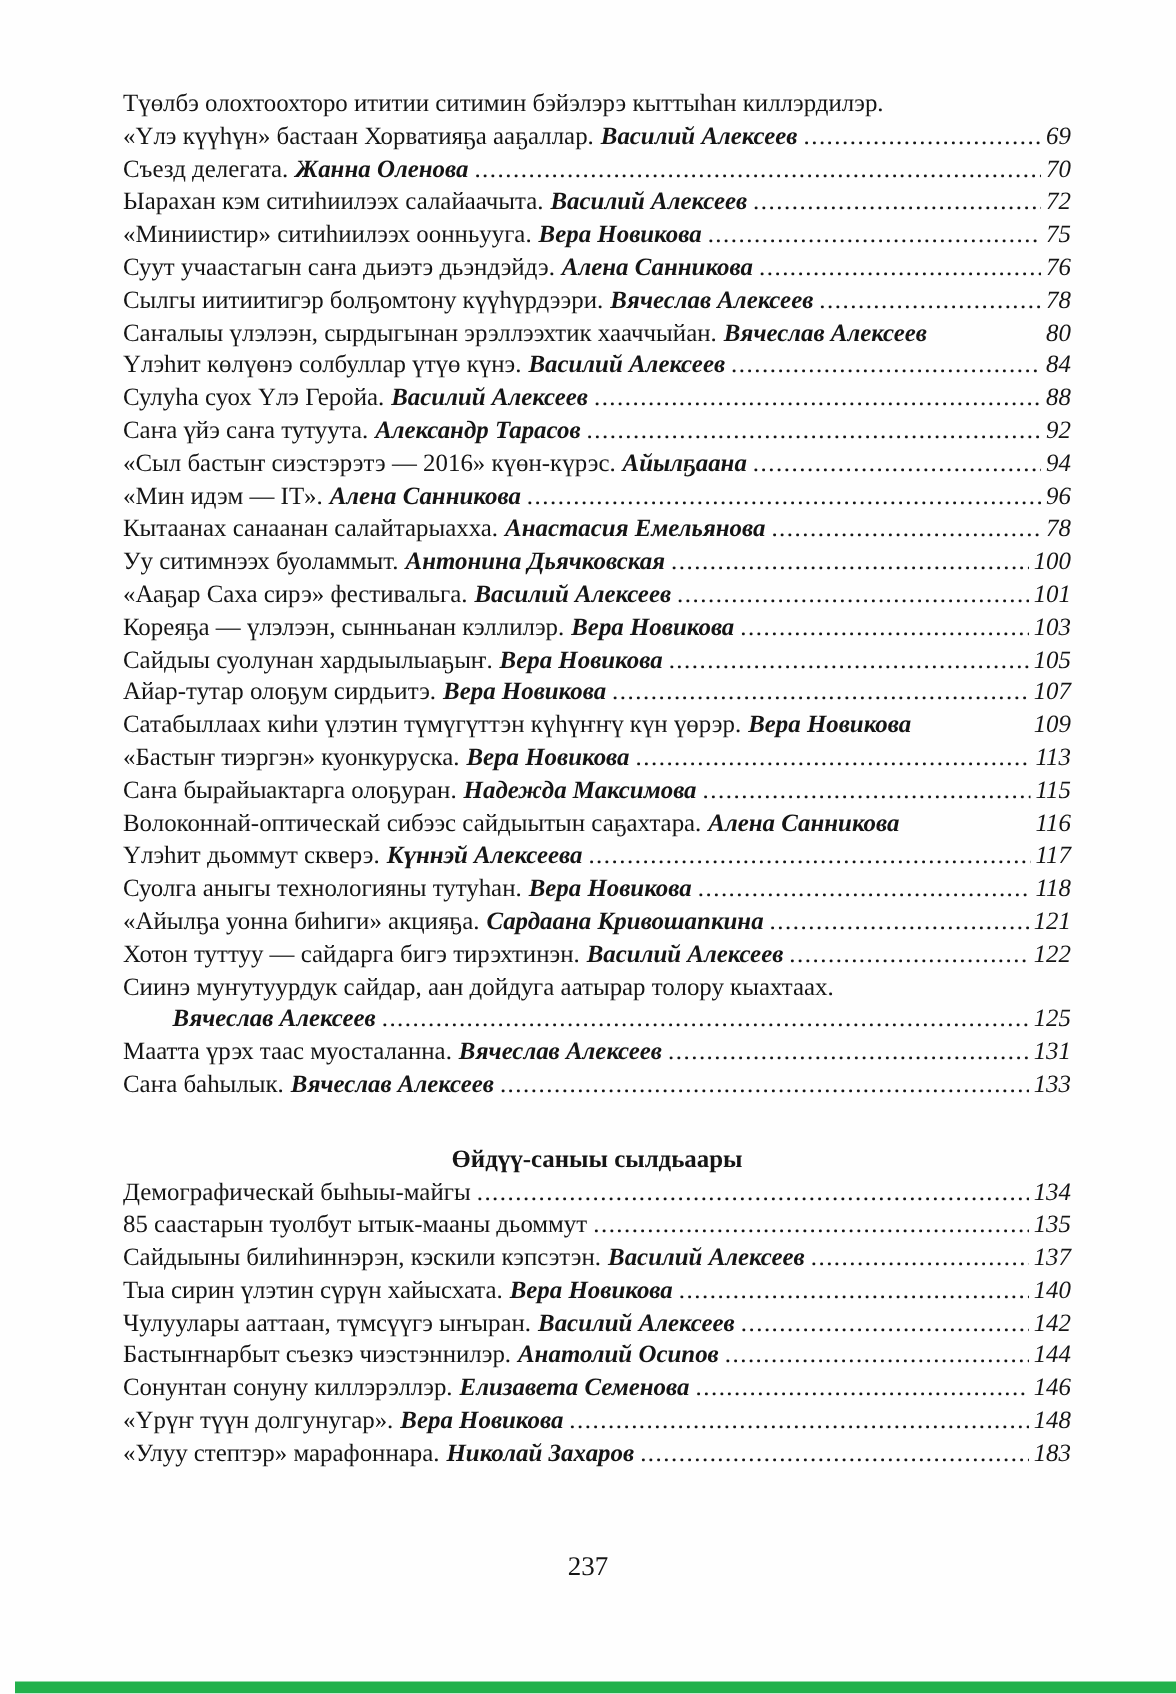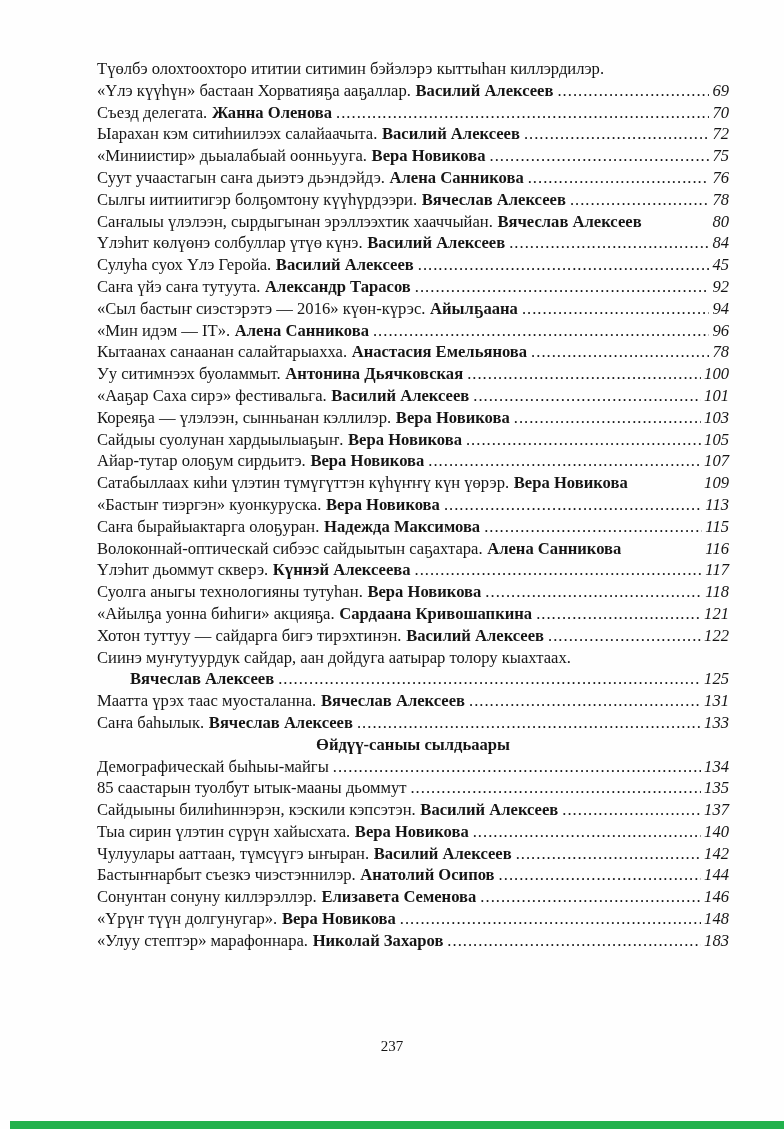--- a/index.html
+++ b/index.html
@@ -6,37 +6,39 @@
   html, body {
     width: 784px; height: 1129px;
     background: #fefefe;
     font-family: "Liberation Serif", serif;
     color: #151515;
     position: relative;
     overflow: hidden;
   }
   .page {
     position: absolute;
-    left: 97px; top: 58px;
+    left: 82px; top: 58px;
     width: 632px;
   }
   .row {
     display: flex;
     align-items: baseline;
     font-size: 16.6px;
     line-height: 21.8px;
     white-space: nowrap;
   }
   .row.indent { padding-left: 33px; }
   .row.heading {
     justify-content: center;
     font-weight: bold;
+    margin-top: 28px;
   }
   .title { white-space: nowrap; text-align: right; }
   .author {
+    font-style: italic;
     font-weight: bold;
     white-space: nowrap;
   }
   .title + .author { margin-left: 0.28em; }
   .leader {
     flex: 1 1 auto;
     min-width: 0;
     overflow: hidden;
     white-space: nowrap;
     margin-left: 4px;
@@ -47,21 +49,21 @@
     letter-spacing: 1px;
     color: #151515;
   }
   .leader.no-dots::after { content: ""; }
   .pagenum { white-space: nowrap; font-style: italic; }
   .footer {
     position: absolute;
     left: 0; bottom: 74px;
     width: 100%;
     text-align: center;
-    font-size: 15px;
+    font-size: 18px;
   }
   .greenbar {
     position: absolute;
     bottom: 0;
     left: 10px;
     right: 0;
     height: 8px;
     background: #22b14c;
   }
 </style>
@@ -85,21 +87,21 @@
     <span class="leader"></span>
     <span class="pagenum">70</span>
   </div>
       <div class="row entry">
     <span class="title">Ыарахан кэм ситиһиилээх салайаачыта.</span>
     <span class="author">Василий Алексеев</span>
     <span class="leader"></span>
     <span class="pagenum">72</span>
   </div>
       <div class="row entry">
-    <span class="title">«Миниистир» дьыалабыай оонньууга.</span>
+    <span class="title">«Миниистир» ситиһиилээх оонньууга.</span>
     <span class="author">Вера Новикова</span>
     <span class="leader"></span>
     <span class="pagenum">75</span>
   </div>
       <div class="row entry">
     <span class="title">Суут учаастагын саҥа дьиэтэ дьэндэйдэ.</span>
     <span class="author">Алена Санникова</span>
     <span class="leader"></span>
     <span class="pagenum">76</span>
   </div>
@@ -118,21 +120,21 @@
       <div class="row entry">
     <span class="title">Үлэһит көлүөнэ солбуллар үтүө күнэ.</span>
     <span class="author">Василий Алексеев</span>
     <span class="leader"></span>
     <span class="pagenum">84</span>
   </div>
       <div class="row entry">
     <span class="title">Сулуһа суох Үлэ Геройа.</span>
     <span class="author">Василий Алексеев</span>
     <span class="leader"></span>
-    <span class="pagenum">45</span>
+    <span class="pagenum">88</span>
   </div>
       <div class="row entry">
     <span class="title">Саҥа үйэ саҥа тутуута.</span>
     <span class="author">Александр Тарасов</span>
     <span class="leader"></span>
     <span class="pagenum">92</span>
   </div>
       <div class="row entry">
     <span class="title">«Сыл бастыҥ сиэстэрэтэ — 2016» күөн-күрэс.</span>
     <span class="author">Айылҕаана</span>

